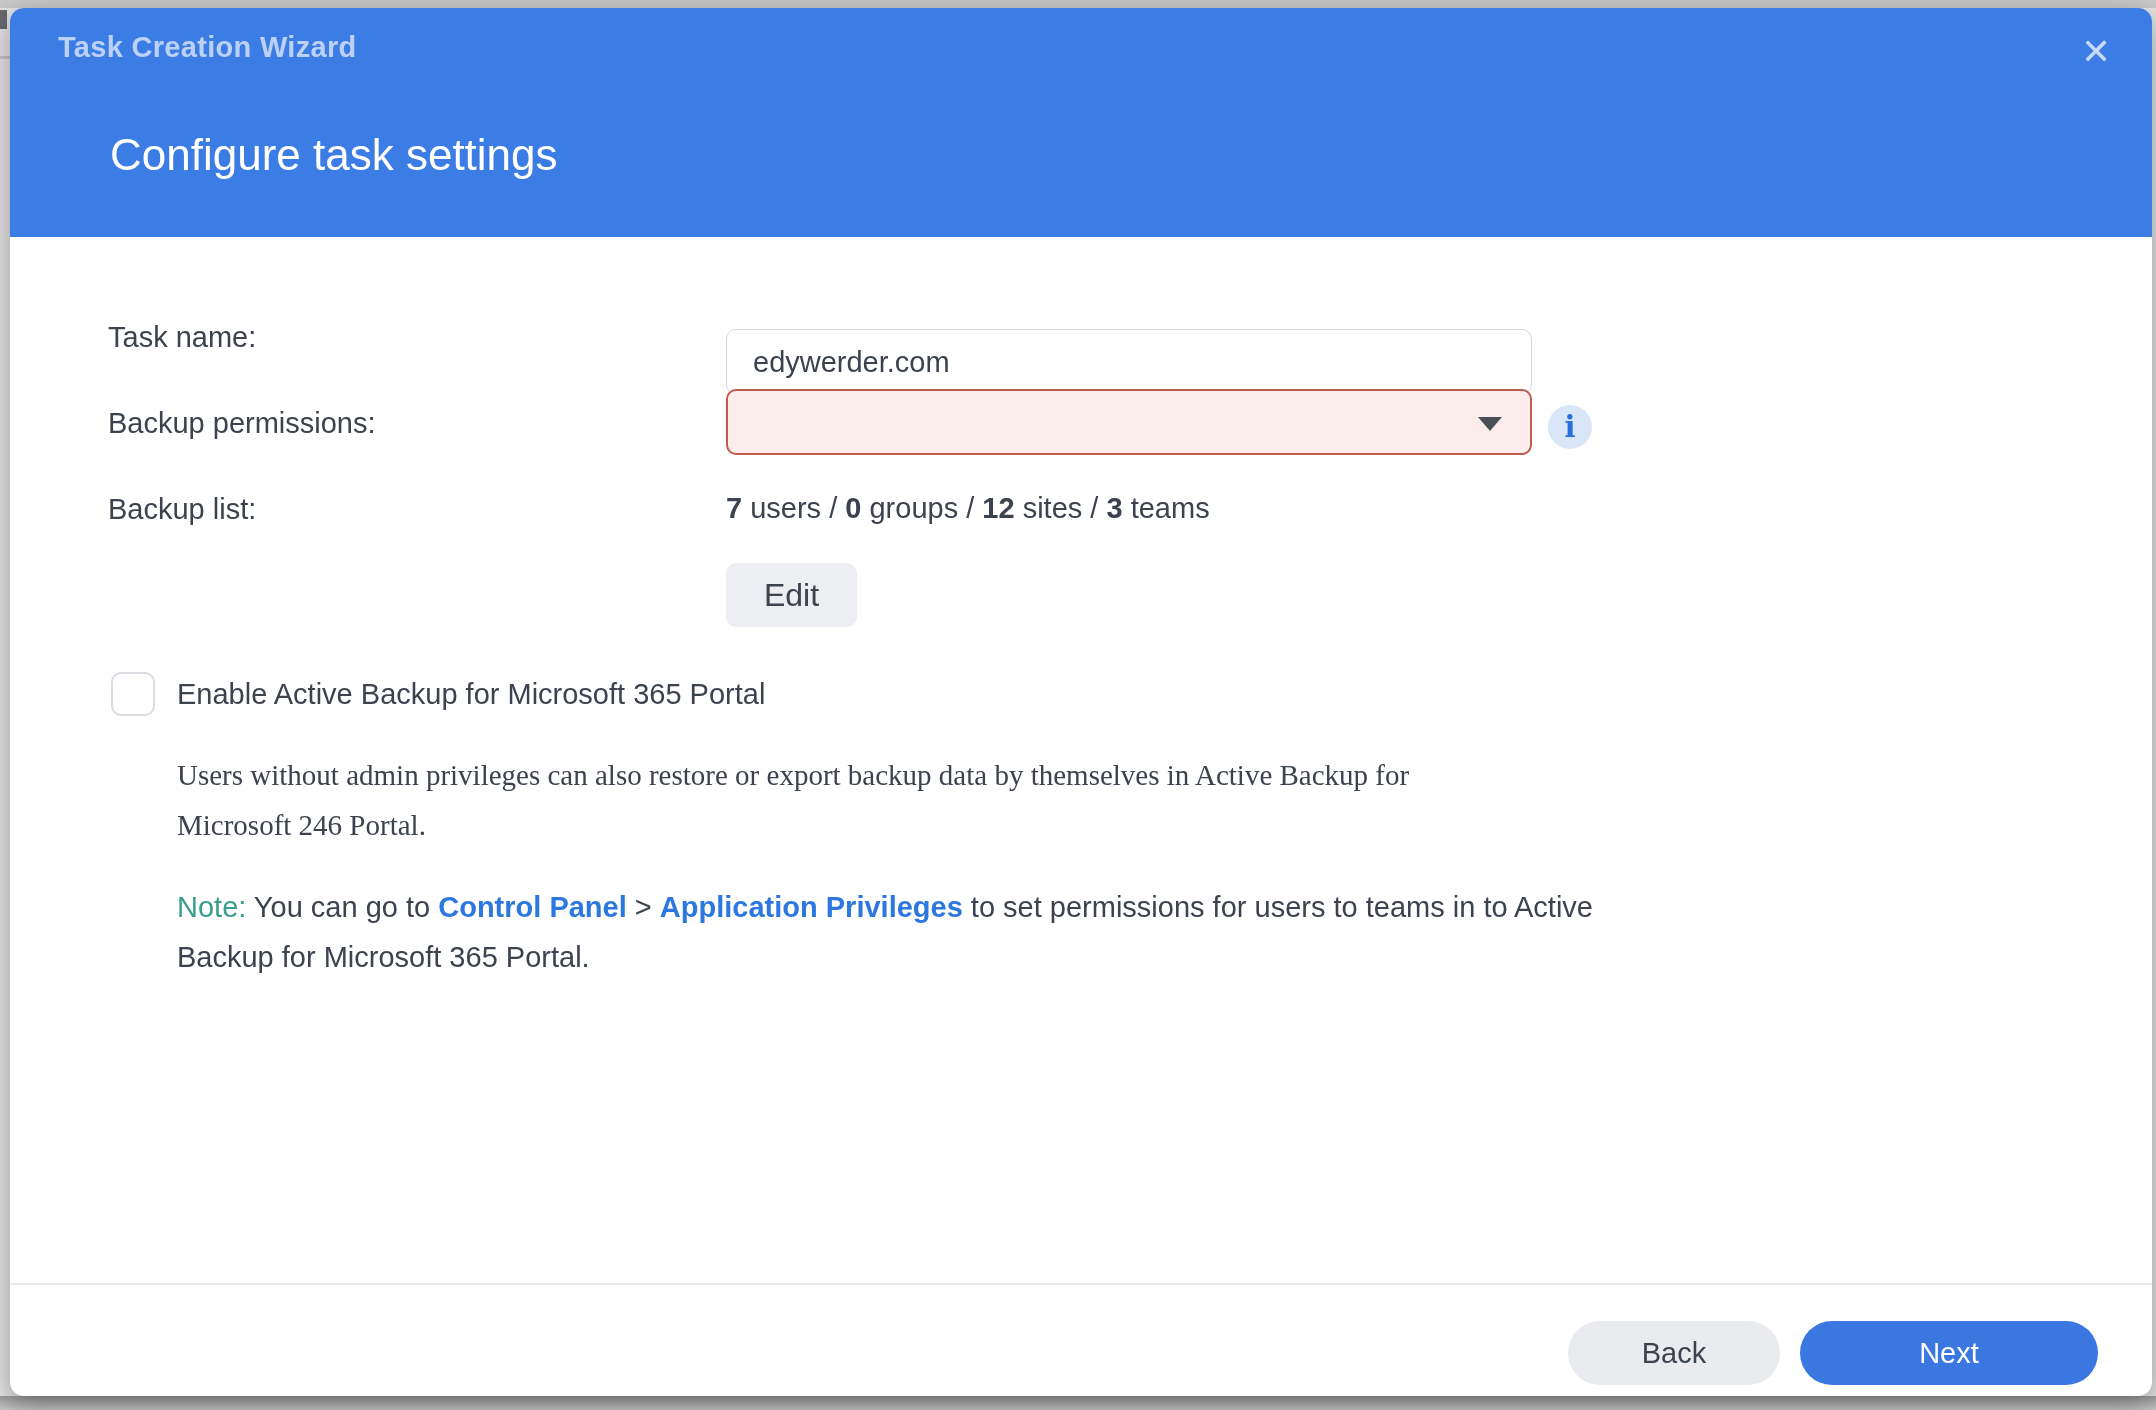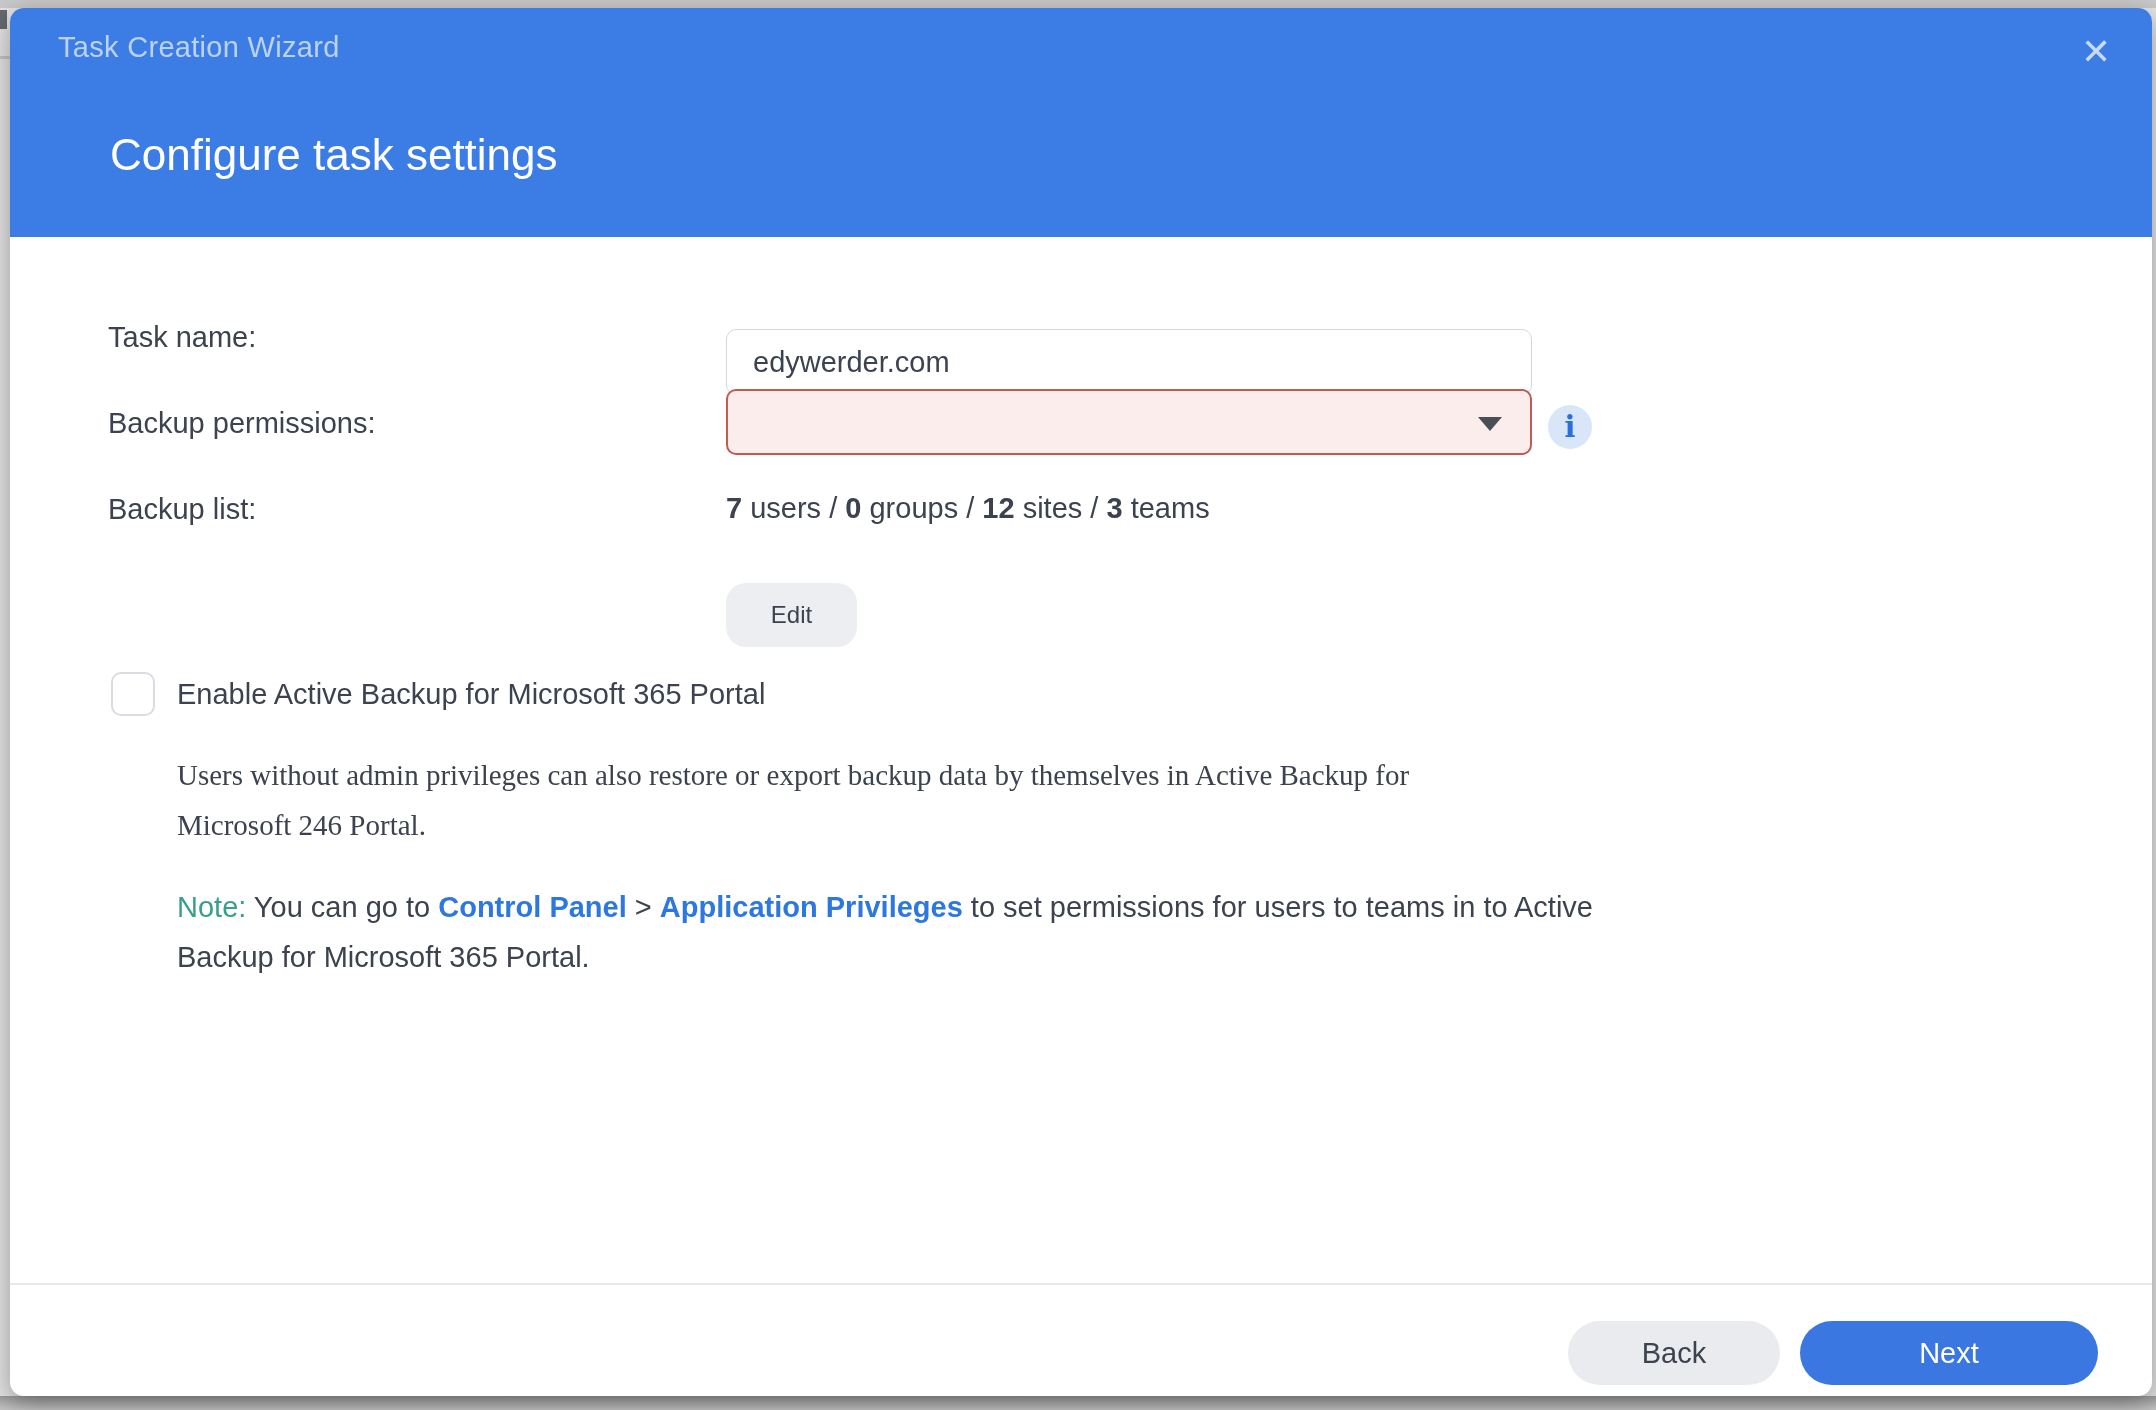--- a/index.html
+++ b/index.html
@@ -18,21 +18,21 @@
   .bg-bottom-strip { position:absolute; left:0; top:1396px; width:2156px; height:14px;
     background:linear-gradient(180deg,#9d9d9d,#c6c6c6); }
 
   
   .dialog {
     position:absolute; left:10px; top:8px; width:2142px; height:1388px;
     background:#ffffff; border-radius:14px; overflow:hidden;
     box-shadow:0 8px 28px rgba(0,0,0,.35);
   }
   .header { position:absolute; left:0; top:0; right:0; height:229px; background:var(--header-blue,#3c7ce5); }
-  .window-title { position:absolute; left:48px; top:23px; font-size:29px; font-weight:400;
+  .window-title { position:absolute; left:48px; top:23px; font-size:29px; font-weight:700;
     color:rgba(255,255,255,.65); letter-spacing:.3px; }
   .close-btn { position:absolute; right:28px; top:16px; width:56px; height:56px;
     display:flex; align-items:center; justify-content:center; cursor:pointer; }
   .close-x { font-size:36px; font-weight:700; color:rgba(255,255,255,.72); line-height:1; }
   .heading { position:absolute; left:100px; top:122px; font-size:44px; font-weight:400; color:#ffffff; }
 
   
   .field-label { position:absolute; left:98px; font-size:29px; line-height:34px; color:var(--body-text,#3c434e); }
   .lbl-taskname { top:312px; }
   .lbl-destination { top:398px; }
@@ -61,22 +61,22 @@
   }
   .info-i { font-family:"DejaVu Serif","Liberation Serif",serif; font-weight:700;
     font-size:29px; color:var(--info-fg,#2b6fdd); line-height:1; }
 
   .backup-summary { position:absolute; left:716px; top:482px; font-size:29px; line-height:36px;
     white-space:pre; color:var(--body-text,#3c434e); }
   .backup-summary b { font-weight:700; }
 
   .edit-btn {
     position:absolute; left:716px; top:555px; width:131px; height:64px;
-    background:var(--button-gray-bg,#eceef1); border:none; border-radius:20px;
-    font-family:inherit; font-size:24px; color:var(--body-text,#3c434e); cursor:pointer;margin-top:20px;
+    background:var(--button-gray-bg,#eceef1); border:none; border-radius:10px;
+    font-family:inherit; font-size:32px; color:var(--body-text,#3c434e); cursor:pointer;
   }
 
   .checkbox {
     position:absolute; left:101px; top:664px; width:44px; height:44px;
     background:#fff; border:2px solid #d9dde2; border-radius:10px; cursor:pointer;
   }
   .check-label { position:absolute; left:167px; top:670px; font-size:29px; color:var(--body-text,#3c434e); }
 
   .desc { position:absolute; left:167px; top:742px; width:1840px;
     font-size:29px; line-height:50px; color:var(--body-text,#3c434e);font-family:Liberation Serif, serif; }

